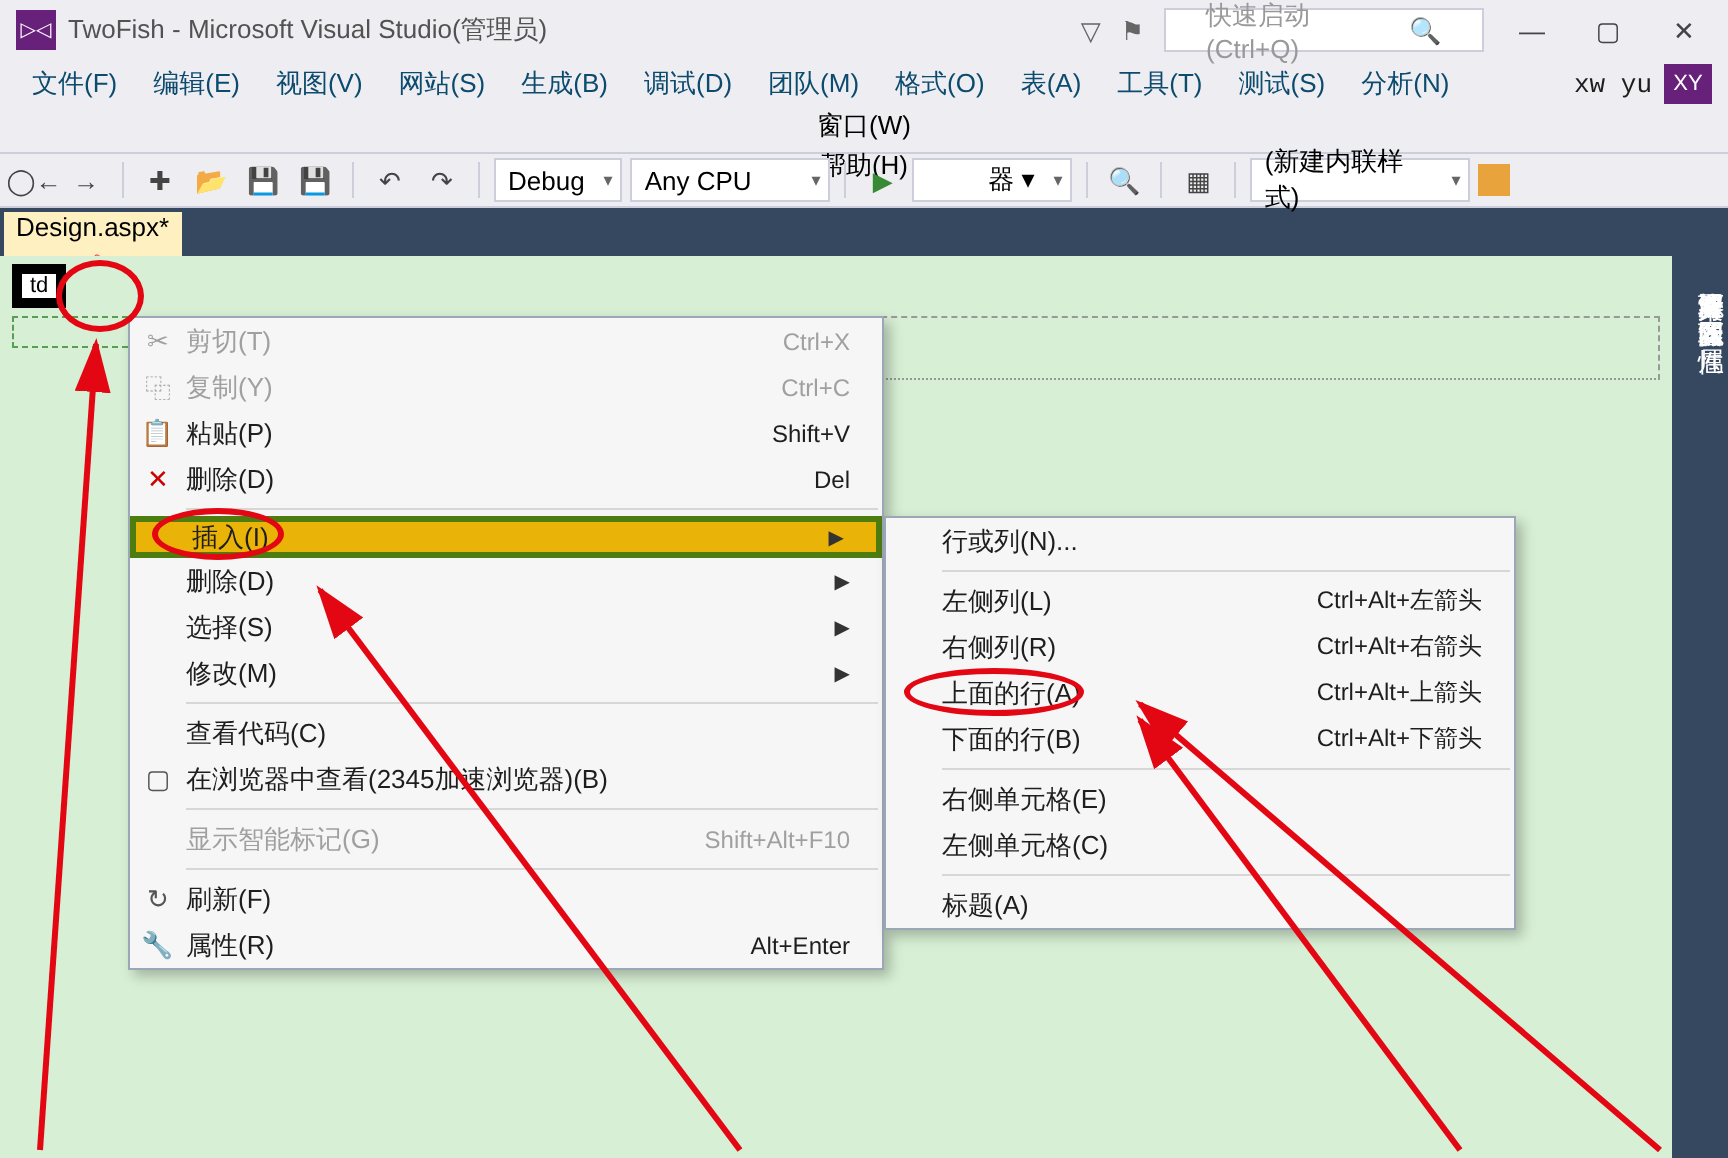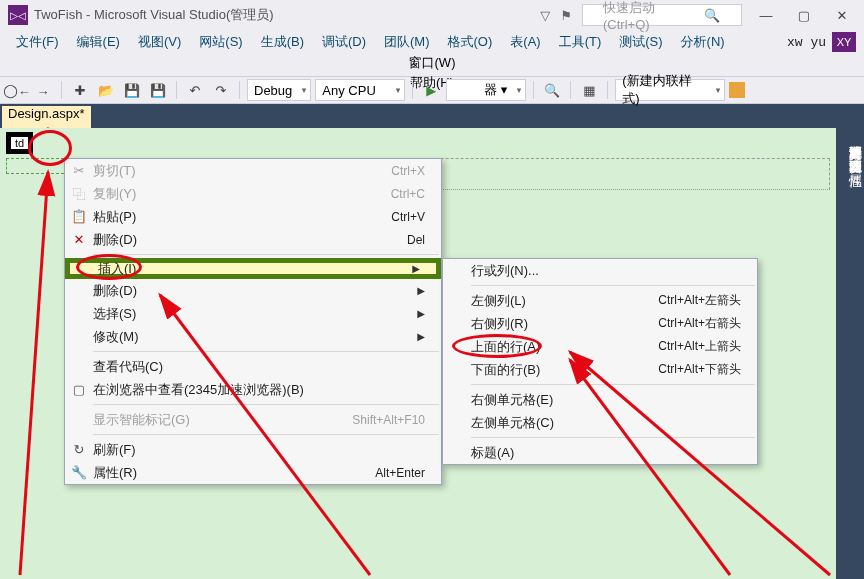--- a/index.html
+++ b/index.html
@@ -32,21 +32,21 @@
 .dashbox2 { position: absolute; top: 30px; left: 290px; width: 540px; height: 32px; border: 1px dashed #999; border-bottom-style: dotted; }
 .sidepanel { position: absolute; top: 128px; right: 0; width: 28px; bottom: 0; background: #364760; color: #fff; writing-mode: vertical-rl; text-orientation: upright; font-size: 12px; padding-top: 8px; display: flex; gap: 14px; }
 .ctxmenu { position: absolute; background: #f6f6f6; border: 1px solid #9ba7b7; box-shadow: 3px 3px 6px rgba(0,0,0,0.25); }
 .ctxmenu .row { height: 23px; display: flex; align-items: center; padding-right: 16px; cursor: pointer; }
 .ctxmenu .ic { width: 28px; display: flex; align-items: center; justify-content: center; color: #555; font-size: 13px; }
 .ctxmenu .lbl { flex: 1; color: #1e1e1e; }
 .ctxmenu .sc { color: #1e1e1e; margin-left: 40px; font-size: 12px; }
 .ctxmenu .arrow { width: 12px; text-align: right; font-size: 10px; color: #333; }
 .ctxmenu .sep { height: 1px; background: #d7d7d7; margin: 3px 2px 3px 28px; }
 .ctxmenu .disabled .lbl, .ctxmenu .disabled .sc, .ctxmenu .disabled .ic { color: #a0a0a0; }
-.ctxmenu .hover { background: #fef9c3; border: 5px solid #4d7c0f; height: 21px; }
+.ctxmenu .hover { background: #eab308; border: 3px solid #4d7c0f; height: 21px; }
 .menu1 { top: 158px; left: 64px; width: 378px; }
 .menu2 { top: 258px; left: 442px; width: 316px; }
 .redcircle { position: absolute; border: 3px solid #e30613; border-radius: 50%; pointer-events: none; }
 .c1 { top: 130px; left: 28px; width: 44px; height: 36px; }
 .c2 { top: 254px; left: 76px; width: 66px; height: 26px; }
 .c3 { top: 334px; left: 452px; width: 90px; height: 24px; }
 svg.arrows { position: absolute; top: 0; left: 0; pointer-events: none; }
 </style>
 </head>
 <body>
@@ -97,21 +97,21 @@
   <div class="tbtn">📂</div>
   <div class="tbtn" style="color:#1a6dd0">💾</div>
   <div class="tbtn" style="color:#1a6dd0">💾</div>
   <div class="tsep"></div>
   <div class="tbtn">↶</div>
   <div class="tbtn">↷</div>
   <div class="tsep"></div>
   <div class="tdrop">
       <span>Debug</span>
     </div>
-  <div class="tdrop" style="width:90px">
+  <div class="tdrop" style="width:100px">
       <span>Any CPU</span>
     </div>
   <div class="tsep"></div>
   <div class="tbtn playbtn">▶</div>
   <div class="tdrop" style="width:80px;justify-content:flex-end">
       <span>器 ▾</span>
     </div>
   <div class="tsep"></div>
   <div class="tbtn" style="color:#1a6dd0">🔍</div>
   <div class="tsep"></div>
@@ -150,21 +150,21 @@
       <div class="sc">Ctrl+X</div>
     </div>
     <div class="row disabled">
       <div class="ic">⿻</div>
       <div class="lbl">复制(Y)</div>
       <div class="sc">Ctrl+C</div>
     </div>
     <div class="row">
       <div class="ic">📋</div>
       <div class="lbl">粘贴(P)</div>
-      <div class="sc">Ctrl+V</div>
+      <div class="sc">Shift+V</div>
     </div>
     <div class="row">
       <div class="ic" style="color: rgb(204, 0, 0);">✕</div>
       <div class="lbl">删除(D)</div>
       <div class="sc">Del</div>
     </div>
     <div class="sep"></div>
     <div class="row hover">
       <div class="ic"></div>
       <div class="lbl">插入(I)</div>

